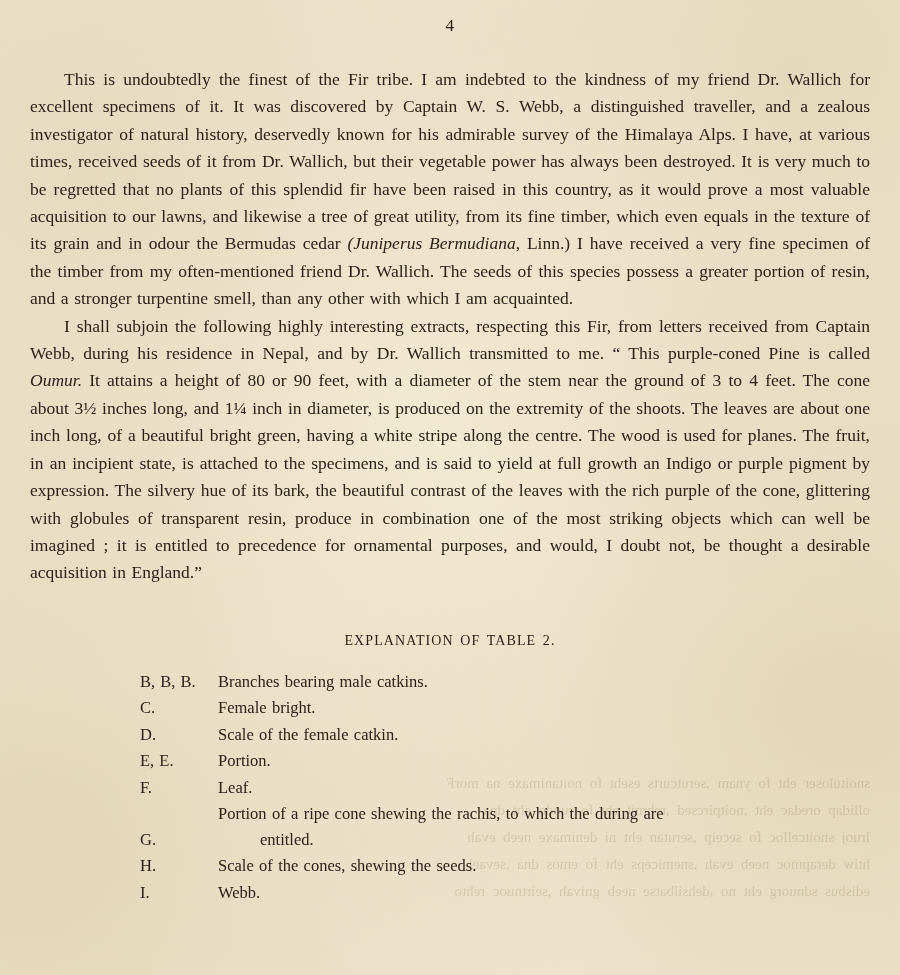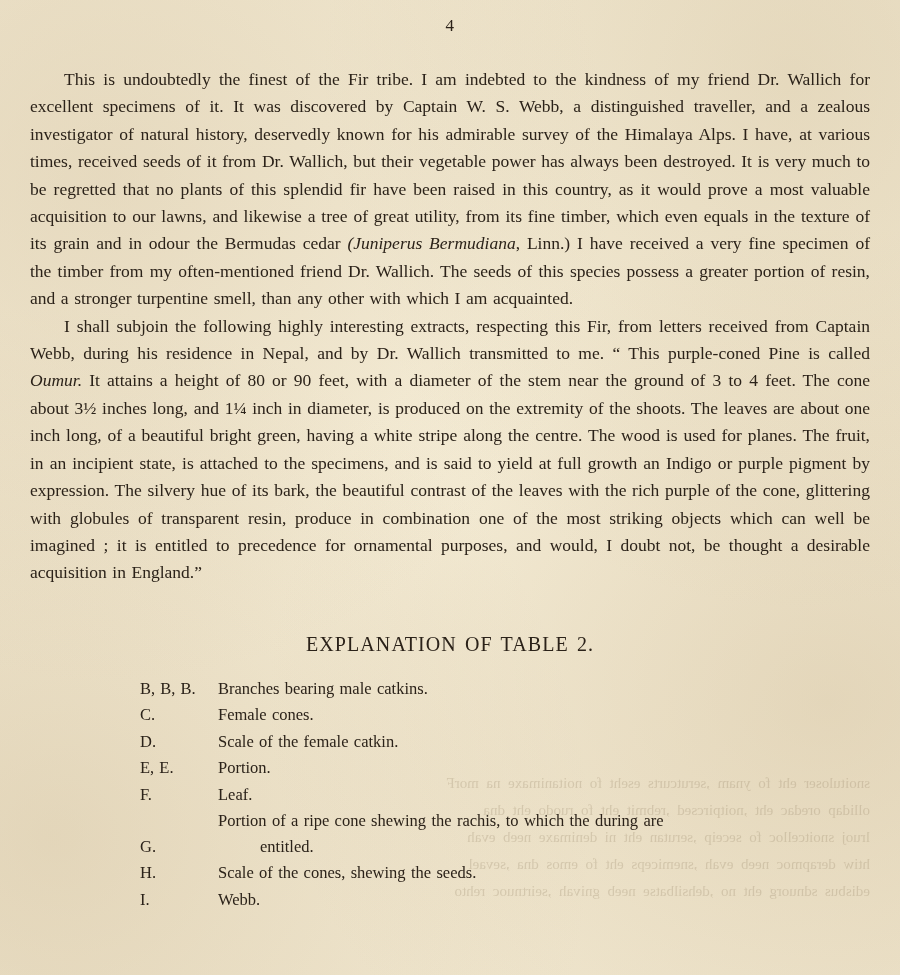--- a/index.html
+++ b/index.html
@@ -67,21 +67,21 @@
     font-size: 17.5px;
     line-height: 27.4px;
     text-indent: 34px;
     word-spacing: 1.2px;
   }
   p.para + p.para { margin-top: 0; }
   .para i { }
 
   .expl-head {
     text-align: center;
-    font-size: 20px;
+    font-size: 14px;
     letter-spacing: 1.1px;
     margin-top: 46px;
     margin-bottom: 20px;
     word-spacing: 2px;
   }
   .expl-list {
     width: 620px;
     margin: 0 auto;
     font-size: 16.5px;
     line-height: 25.5px;
@@ -132,21 +132,21 @@
 
     <div class="expl-list">
 
       <div class="expl-row">
         <div class="expl-key">B, B, B.</div>
         <div class="expl-val">Branches bearing male catkins.</div>
       </div>
 
       <div class="expl-row">
         <div class="expl-key">C.</div>
-        <div class="expl-val">Female cones.</div>
+        <div class="expl-val">Female bright.</div>
       </div>
 
       <div class="expl-row">
         <div class="expl-key">D.</div>
         <div class="expl-val">Scale of the female catkin.</div>
       </div>
 
       <div class="expl-row">
         <div class="expl-key">E, E.</div>
         <div class="expl-val">Portion.</div>

